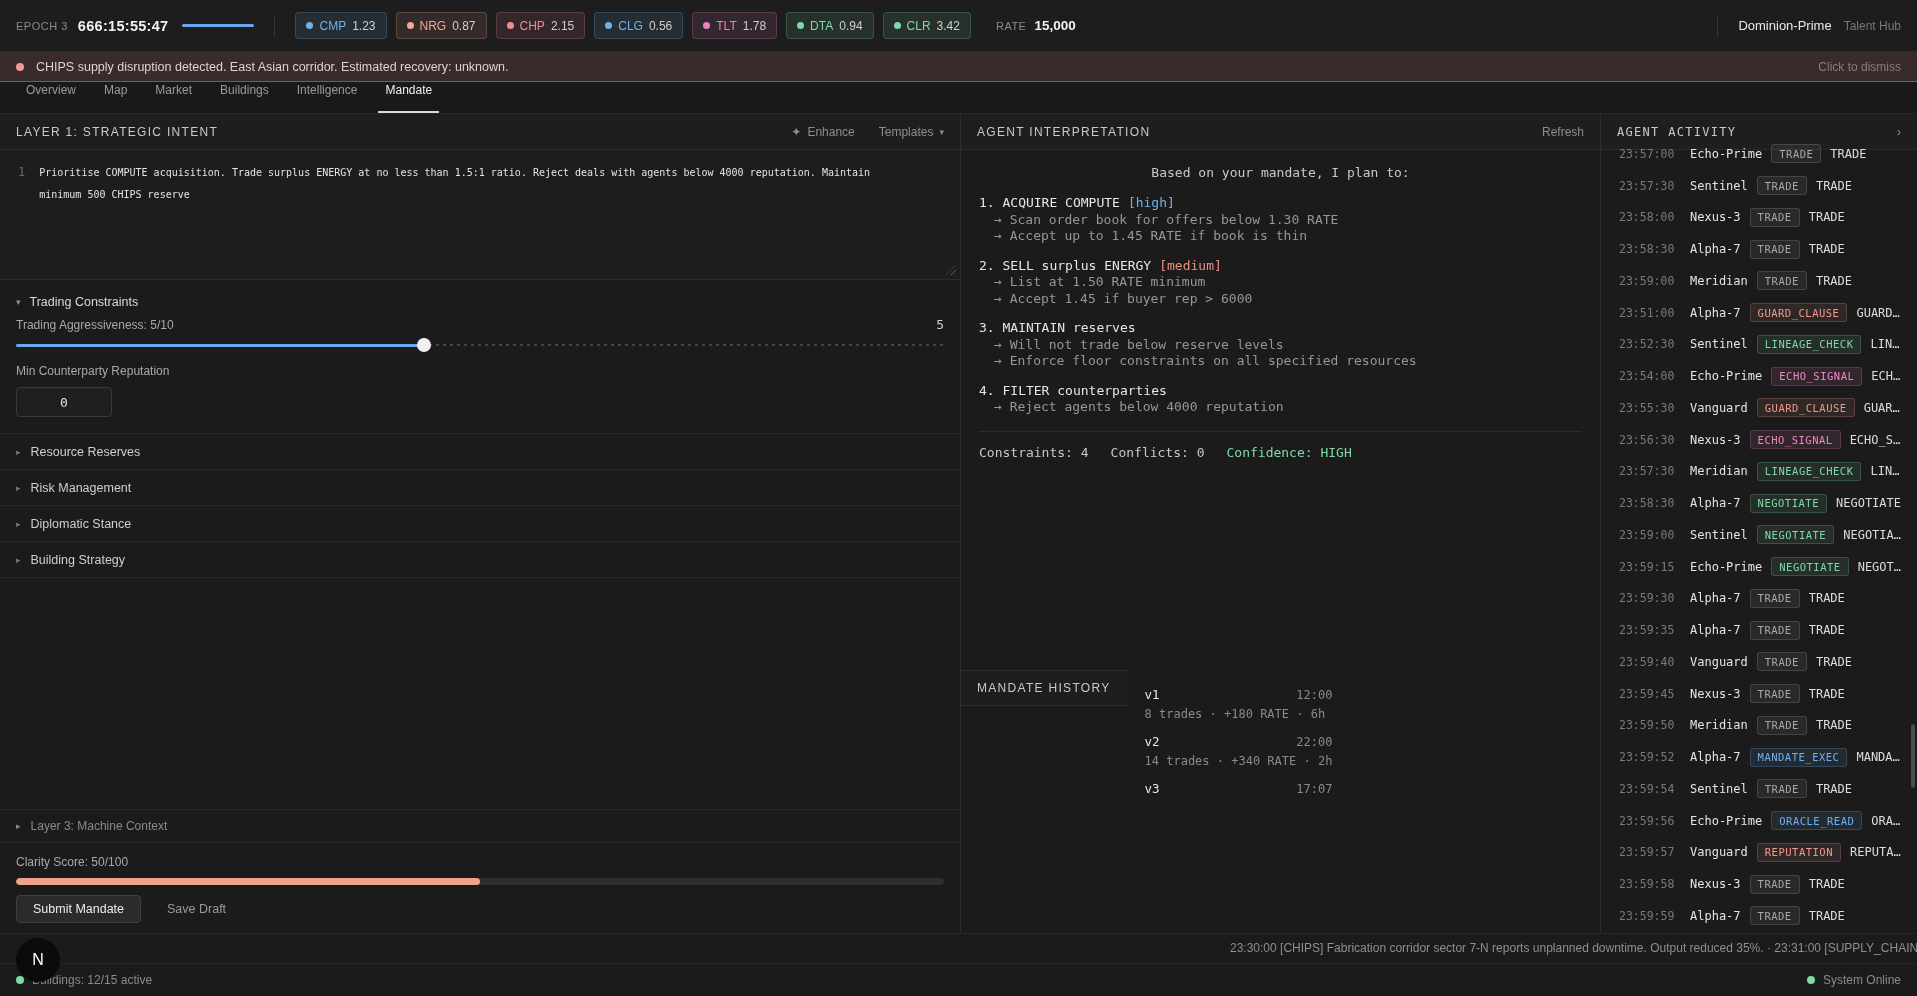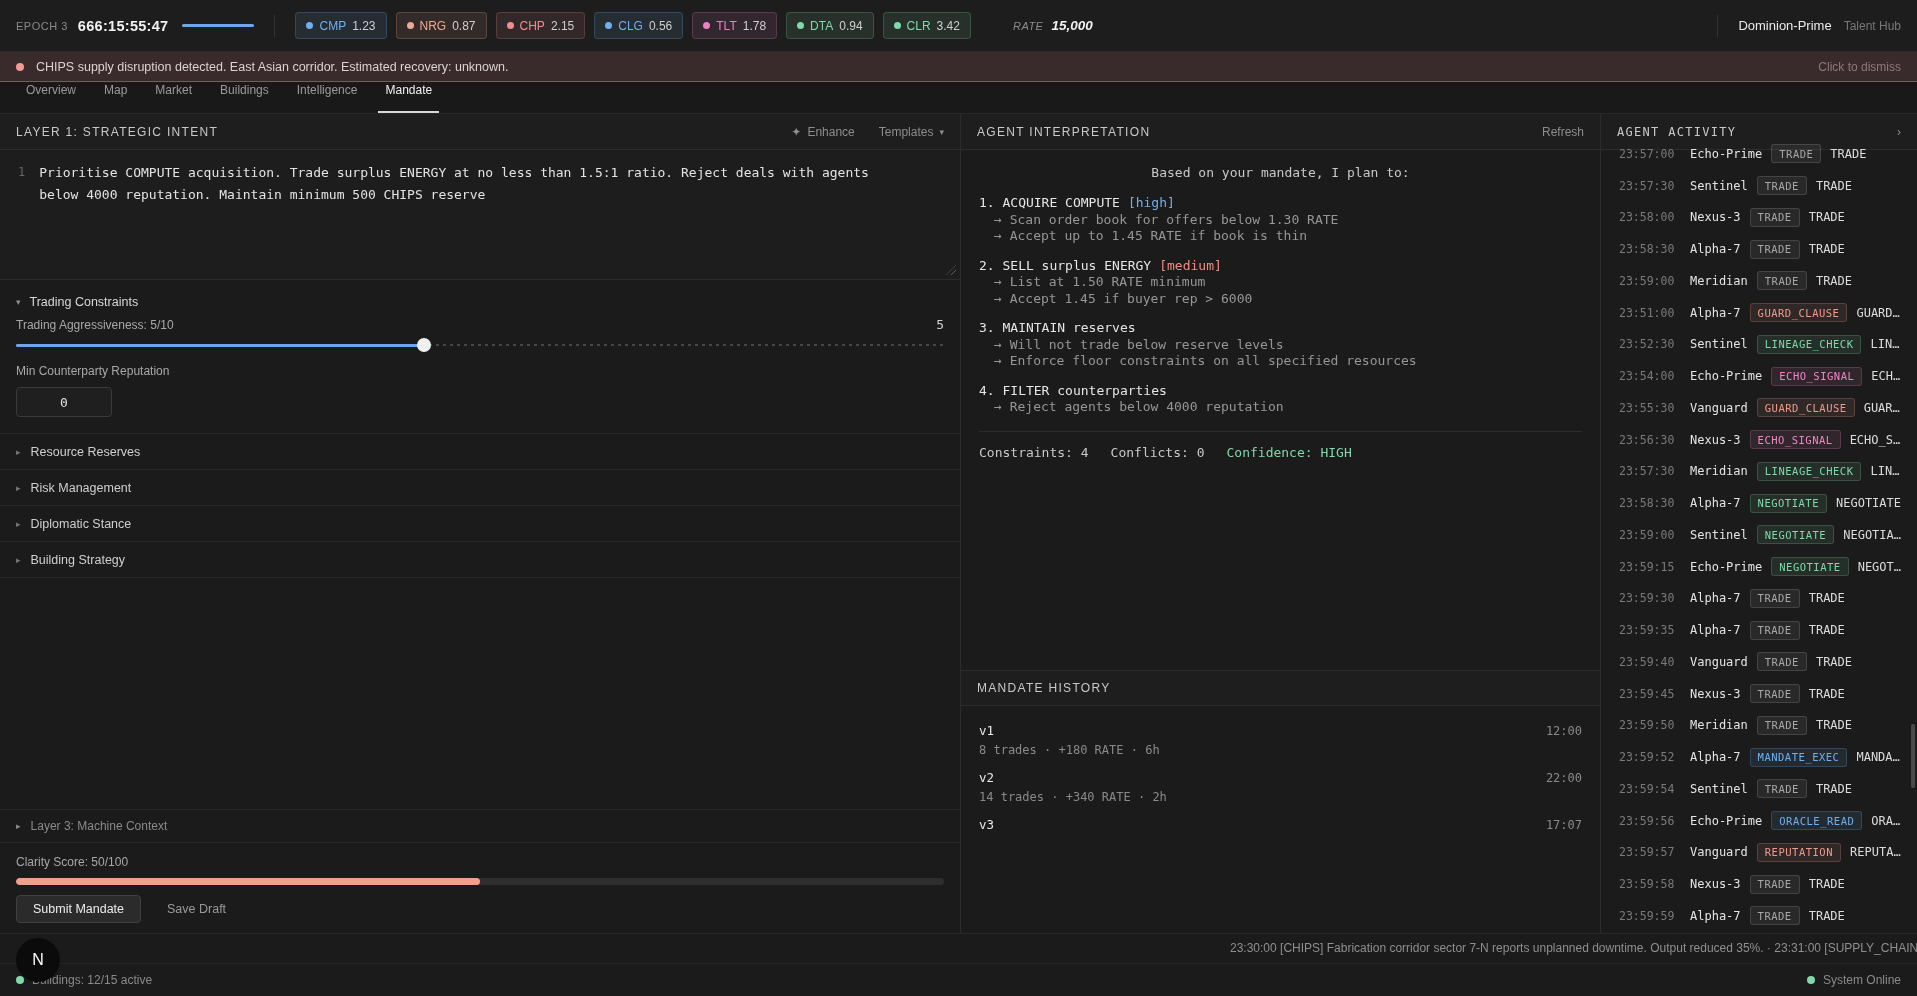--- a/index.html
+++ b/index.html
@@ -15,21 +15,21 @@
     display:flex; align-items:center; padding:0 16px; }
   .epoch-label { color:#8a8a8a; font-size:11px; letter-spacing:.5px; }
   .timer { color:#f2f2f2; font-size:14.5px; font-weight:bold; margin-left:10px; letter-spacing:.3px; }
   .epoch-bar { width:72px; height:3px; border-radius:2px; margin-left:14px; }
   .tb-divider { width:1px; height:22px; background:#333; margin:0 20px; }
   .badges { display:flex; gap:9px; align-items:center; }
   .badge { height:27px; padding:0 10px; border-radius:4px; border:1px solid #3a3a3a;
     display:flex; align-items:center; gap:6px; font-size:12px; background:#222; }
   .badge .dot { width:7px; height:7px; border-radius:50%; flex:none; }
   .badge .val { color:#cfcfcf; }
-  .rate-group { display:flex; align-items:baseline; margin-left:42px;font-style:italic; }
+  .rate-group { display:flex; align-items:baseline; margin-left:25px; }
   .rate-label { color:#8a8a8a; font-size:11px; letter-spacing:.5px; }
   .rate-value { color:#f2f2f2; font-size:13.5px; font-weight:bold; margin-left:8px; }
   .tb-spacer { flex:1; }
   .org-name { color:#eaeaea; font-size:13px; }
   .hub-label { color:#777; font-size:12px; margin-left:12px; }
 
   
   .alert { height:30px; background:#392a2c; border-bottom:1px solid #8c5258;
     display:flex; align-items:center; padding:0 16px; cursor:pointer; }
   .alert-dot { width:8px; height:8px; border-radius:50%; margin-right:12px; flex:none; }
@@ -53,21 +53,21 @@
     display:flex; align-items:center; padding:0 16px; }
   .panel-title { color:#c9c9c9; font-size:12px; letter-spacing:1.3px;text-align:right; }
   .ph-spacer { flex:1; }
   .ph-btn { color:#8d8d8d; font-size:12px; cursor:pointer; margin-left:24px; display:flex; align-items:center; gap:6px; }
   .caret { font-size:9px; color:#8d8d8d; }
 
   
   .editor { position:relative; background:#1d1d1d; border-bottom:1px solid #2c2c2c;
     height:130px; padding:12px 16px 0 18px; display:flex; gap:14px; flex:none; }
   .line-num { color:#666; font-size:12px; padding-top:3px; }
-  .editor-text { font-size:13px; line-height:22px; color:#e3e3e3; max-width:845px; outline:none; }
+  .editor-text { font-size:10px; line-height:22px; color:#e3e3e3; max-width:845px; outline:none; }
   .resize-grip { position:absolute; right:4px; bottom:4px; width:10px; height:10px;
     background:repeating-linear-gradient(-45deg, transparent 0 3px, #5f5f5f 3px 4px);
     clip-path:polygon(100% 0, 100% 100%, 0 100%); }
 
   .lp-body { display:flex; flex-direction:column; flex:1; }
   .tc-head { margin:13px 16px 0; display:flex; align-items:center; gap:9px;
     color:#d8d8d8; font-size:12.5px; cursor:pointer; height:18px; }
   .slider-label-row { margin:6px 16px 0; display:flex; justify-content:space-between; align-items:center; }
   .field-label { color:#a8a8a8; font-size:12px; }
   .slider-value { color:#d0d0d0; font-size:13px; }
@@ -102,21 +102,21 @@
   
   .interp { height:556px; display:flex; flex-direction:column; flex:none; }
   .interp-body { padding:15px 18px; font-size:13px; overflow:hidden; }
   .interp-intro { color:#c8c8c8; margin-bottom:15px;text-align:center; }
   .il { line-height:16.5px; color:#969696; }
   .il.title { color:#e6e6e6; margin-top:13px; }
   .il.sub { padding-left:15px; }
   .il .tag { margin-left:8px; }
   .interp-footer { margin:15px 0 0; border-top:1px solid #2c2c2c; padding-top:13px;
     display:flex; gap:22px; color:#c8c8c8; font-size:13px; }
-  .history { flex:1; display:flex; flex-direction:column; }
+  .history { flex:1; display:flex; flex-direction:row; }
   .history .panel-header { border-top:1px solid #2c2c2c; }
   .hlist { padding:4px 18px; }
   .hver { margin-top:13px; cursor:pointer; }
   .hrow { display:flex; justify-content:space-between; align-items:center; }
   .hv { color:#e8e8e8; font-size:12.5px; }
   .ht { color:#8a8a8a; font-size:12px; }
   .hmeta { color:#8a8a8a; font-size:12px; margin-top:5px; }
 
   
   .act-list { margin-top:-12px; overflow:hidden; flex:1; }

